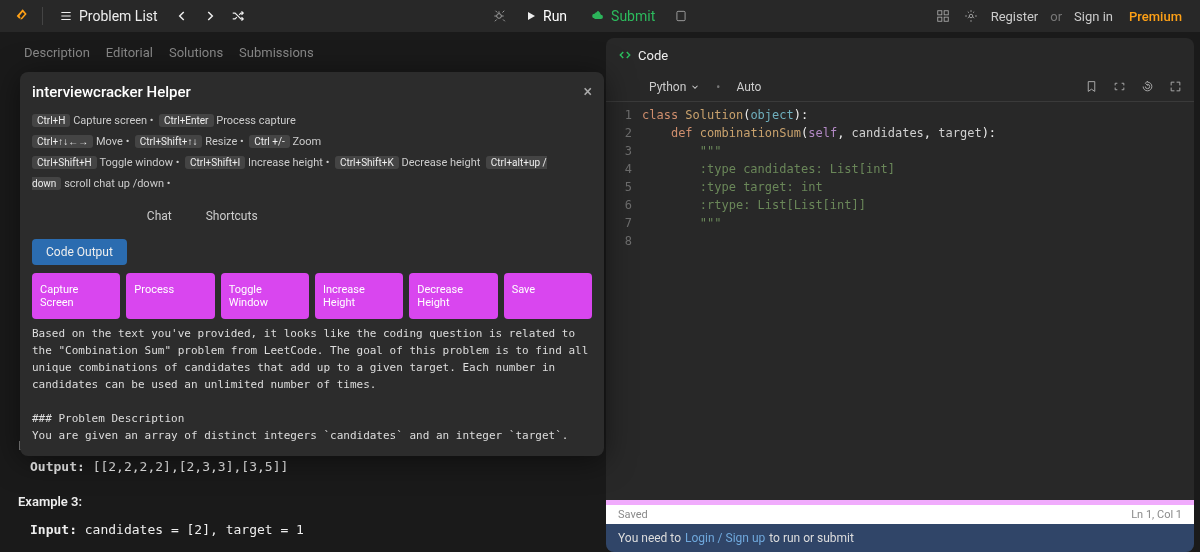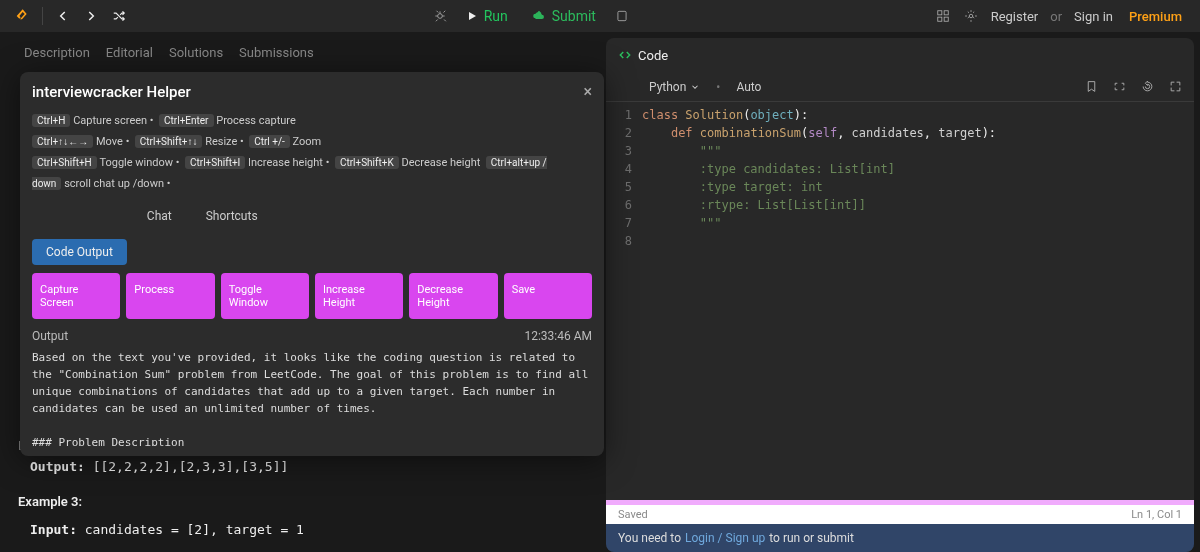--- a/index.html
+++ b/index.html
@@ -18,21 +18,21 @@
   background: #282828;
   display: flex;
   align-items: center;
   padding: 0 10px;
   justify-content: space-between;
 }
 .topbar-left, .topbar-center, .topbar-right { display: flex; align-items: center; gap: 4px; }
 .topbar .ticon { width: 24px; height: 24px; display: flex; align-items: center; justify-content: center; color: #eee; cursor: pointer; border-radius: 4px; }
 .problem-list-btn { display: flex; align-items: center; gap: 6px; color: #eee; padding: 4px 8px; cursor: pointer; font-size: 14px; border-radius: 4px; }
 .run-btn, .submit-btn { display: flex; align-items: center; gap: 6px; padding: 4px 10px; cursor: pointer; border-radius: 6px; font-size: 14px; }
-.run-btn { color: #22c55e; text-align: center; }
+.run-btn { color: #ffffff; text-align: center; }
 .submit-btn { color: #2cbb5d; }
 .topbar-right .link { color: #ccc; font-size: 13px; cursor: pointer; padding: 0 4px; }
 .premium { color: #ffa116; font-weight: 500; font-size: 13px; padding: 4px 8px; cursor: pointer; }
 .divider-v { width: 1px; height: 18px; background: #444; margin: 0 4px; }
 
 .content { position: absolute; top: 32px; left: 6px; right: 6px; bottom: 0; }
 .tabs-under { position: absolute; top: 6px; left: 0; right: 600px; height: 28px; display: flex; align-items: center; gap: 16px; padding: 0 18px; color: #888; font-size: 13px; }
 .prob-desc { position: absolute; top: 396px; left: 0; width: 590px; bottom: 8px; padding: 8px 12px; color: #eee; font-size: 13px; line-height: 1.6; overflow: hidden; }
 .prob-desc .status-done { color: #888; }
 .prob-desc .dims { color: #888; position: absolute; right: 16px; top: 8px; }
@@ -90,20 +90,26 @@
 <body>
 
 <div class="topbar">
   <div class="topbar-left">
     <div class="ticon">
       <svg width="16" height="16" viewBox="0 0 24 24">
           <path fill="#ffa116" d="M13 2L4 12l4 4 2-2-2-2 5-6 3 3-7 8h3l7-8-6-7z"></path>
         </svg>
     </div>
     <div class="divider-v"></div>
+    <div class="problem-list-btn">
+      <svg width="14" height="14" viewBox="0 0 24 24">
+          <path stroke="#eee" stroke-width="2" d="M4 6h16M4 12h16M4 18h16"></path>
+        </svg>
+      <span>Problem List</span>
+    </div>
     <div class="ticon">
         <svg width="14" height="14" viewBox="0 0 24 24">
           <path stroke="#eee" stroke-width="2.5" fill="none" d="M15 5l-7 7 7 7"></path>
         </svg>
       </div>
     <div class="ticon">
         <svg width="14" height="14" viewBox="0 0 24 24">
           <path stroke="#eee" stroke-width="2.5" fill="none" d="M9 5l7 7-7 7"></path>
         </svg>
       </div>
@@ -196,24 +202,20 @@
       <div class="helper-tab">Chat</div>
       <div class="helper-tab">Shortcuts</div>
     </div>
     <div class="helper-btnrow">
       <div class="helper-btn">Capture Screen</div>
       <div class="helper-btn">Process</div>
       <div class="helper-btn">Toggle Window</div>
       <div class="helper-btn">Increase Height</div>
       <div class="helper-btn">Decrease Height</div>
       <div class="helper-btn">Save</div>
-    </div>
-    <div class="output-header">
-      <span>Output</span>
-      <span>12:33:46 AM</span>
     </div>
     <div class="output-body">Based on the text you've provided, it looks like the coding question is related to the "Combination Sum" problem from LeetCode. The goal of this problem is to find all unique combinations of candidates that add up to a given target. Each number in candidates can be used an unlimited number of times.
 
 ### Problem Description
 You are given an array of distinct integers `candidates` and an integer `target`. You need to return all unique combinations of `candidates` where the chosen numbers sum to `target`. The same number may be chosen from `candidates` an unlimited number of times.
 
 ### Example
 Given `candidates = [2]` and `target = 1`, the output will be `[]` since no numbers from the candidates can sum to 1.
 
 ### Solution

